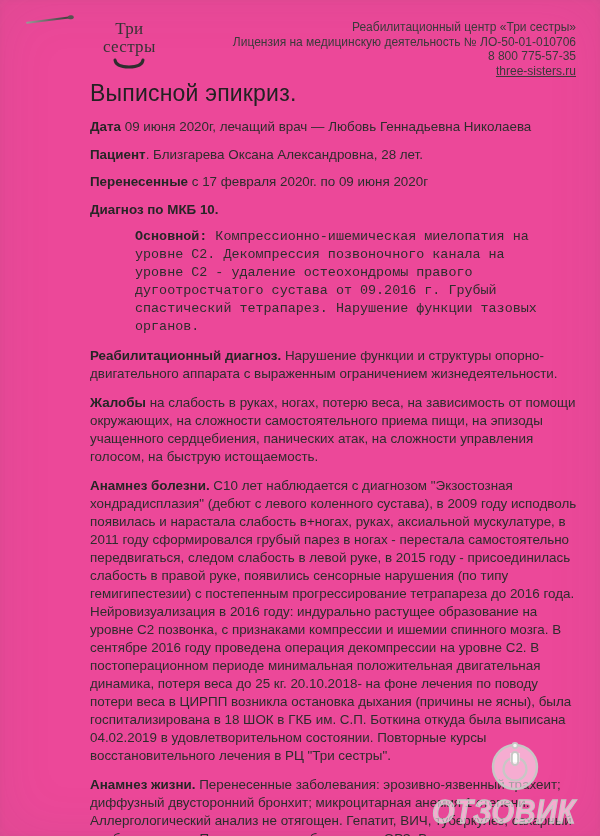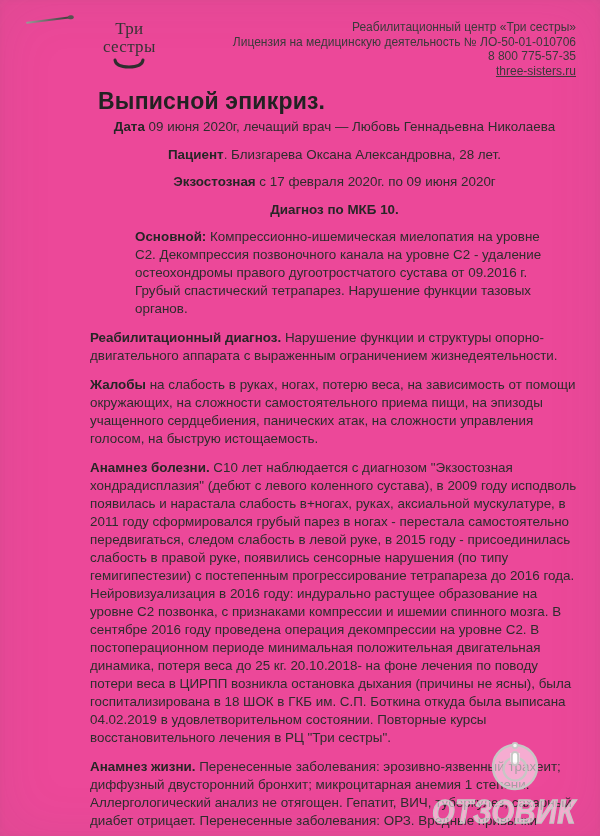--- a/index.html
+++ b/index.html
@@ -45,31 +45,31 @@
   .org-info{
     text-align:right;
     font-size:12px;line-height:14.5px;color:#3a3a3a;
   }
   .org-info .site{
     color:#3a3a3a;text-decoration:underline;display:inline-block;
   }
   
   .title{
     position:absolute;top:80px;left:90px;
-    margin:8px;font-size:23px;font-weight:bold;color:#222;
+    margin:0;font-size:23px;font-weight:normal;color:#222;
     letter-spacing:0.2px;
   }
   
   .content{
     position:absolute;top:118px;left:90px;width:489px;
     font-size:13.4px;line-height:18px;color:#2d2d2d;
   }
-  .field{margin:0 0 9.5px 0;text-align:center;}
+  .field{margin:0 0 9.5px 0;}
   .para{margin:11px 0 0 0;}
-  .para.indent{margin-left:45px;width:424px;margin-top:9px;}
+  .para.indent{margin-left:45px;width:424px;margin-top:9px;font-family:Liberation Mono, monospace;}
   .lbl{font-weight:bold;color:#262626;}
   
   .watermark{
     position:absolute;right:5px;bottom:5px;
     display:flex;align-items:center;
     pointer-events:none;
     flex-direction:column;
   }
   .watermark .wm-text{
     font-size:33px;font-weight:800;font-style:italic;
@@ -104,21 +104,21 @@
   </div>
 
   <h1 class="title">Выписной эпикриз.</h1>
 
   <div class="content">
 
     <p class="field"><b class="lbl">Дата</b><span> 09 июня 2020г, лечащий врач — Любовь Геннадьевна Николаева</span></p>
 
     <p class="field"><b class="lbl">Пациент</b><span>. Близгарева Оксана Александровна, 28 лет.</span></p>
 
-    <p class="field"><b class="lbl">Экзостозная</b><span> с 17 февраля 2020г. по 09 июня 2020г</span></p>
+    <p class="field"><b class="lbl">Перенесенные</b><span> с 17 февраля 2020г. по 09 июня 2020г</span></p>
 
     <p class="field"><b class="lbl">Диагноз по МКБ 10.</b><span></span></p>
 
     <p class="para indent"><b class="lbl">Основной:</b><span> Компрессионно-ишемическая миелопатия на уровне С2. Декомпрессия позвоночного канала на уровне С2 - удаление остеохондромы правого дугоотростчатого сустава от 09.2016 г. Грубый спастический тетрапарез. Нарушение функции тазовых органов.</span></p>
 
     <p class="para"><b class="lbl">Реабилитационный диагноз.</b><span> Нарушение функции и структуры опорно- двигательного аппарата с выраженным ограничением жизнедеятельности.</span></p>
 
     <p class="para"><b class="lbl">Жалобы</b><span> на слабость в руках, ногах, потерю веса, на зависимость от помощи окружающих, на сложности самостоятельного приема пищи, на эпизоды учащенного сердцебиения, панических атак, на сложности управления голосом, на быструю истощаемость.</span></p>
 
     <p class="para"><b class="lbl">Анамнез болезни.</b><span> С10 лет наблюдается с диагнозом "Экзостозная хондрадисплазия" (дебют с левого коленного сустава), в 2009 году исподволь появилась и нарастала слабость в+ногах, руках, аксиальной мускулатуре, в 2011 году сформировался грубый парез в ногах - перестала самостоятельно передвигаться, следом слабость в левой руке, в 2015 году - присоединилась слабость в правой руке, появились сенсорные нарушения (по типу гемигипестезии) с постепенным прогрессирование тетрапареза до 2016 года. Нейровизуализация в 2016 году: индурально растущее образование на уровне С2 позвонка, с признаками компрессии и ишемии спинного мозга. В сентябре 2016 году проведена операция декомпрессии на уровне С2. В постоперационном периоде минимальная положительная двигательная динамика, потеря веса до 25 кг. 20.10.2018- на фоне лечения по поводу потери веса в ЦИРПП возникла остановка дыхания (причины не ясны), была госпитализирована в 18 ШОК в ГКБ им. С.П. Боткина откуда была выписана 04.02.2019 в удовлетворительном состоянии.  Повторные курсы восстановительного лечения в РЦ "Три сестры".</span></p>

